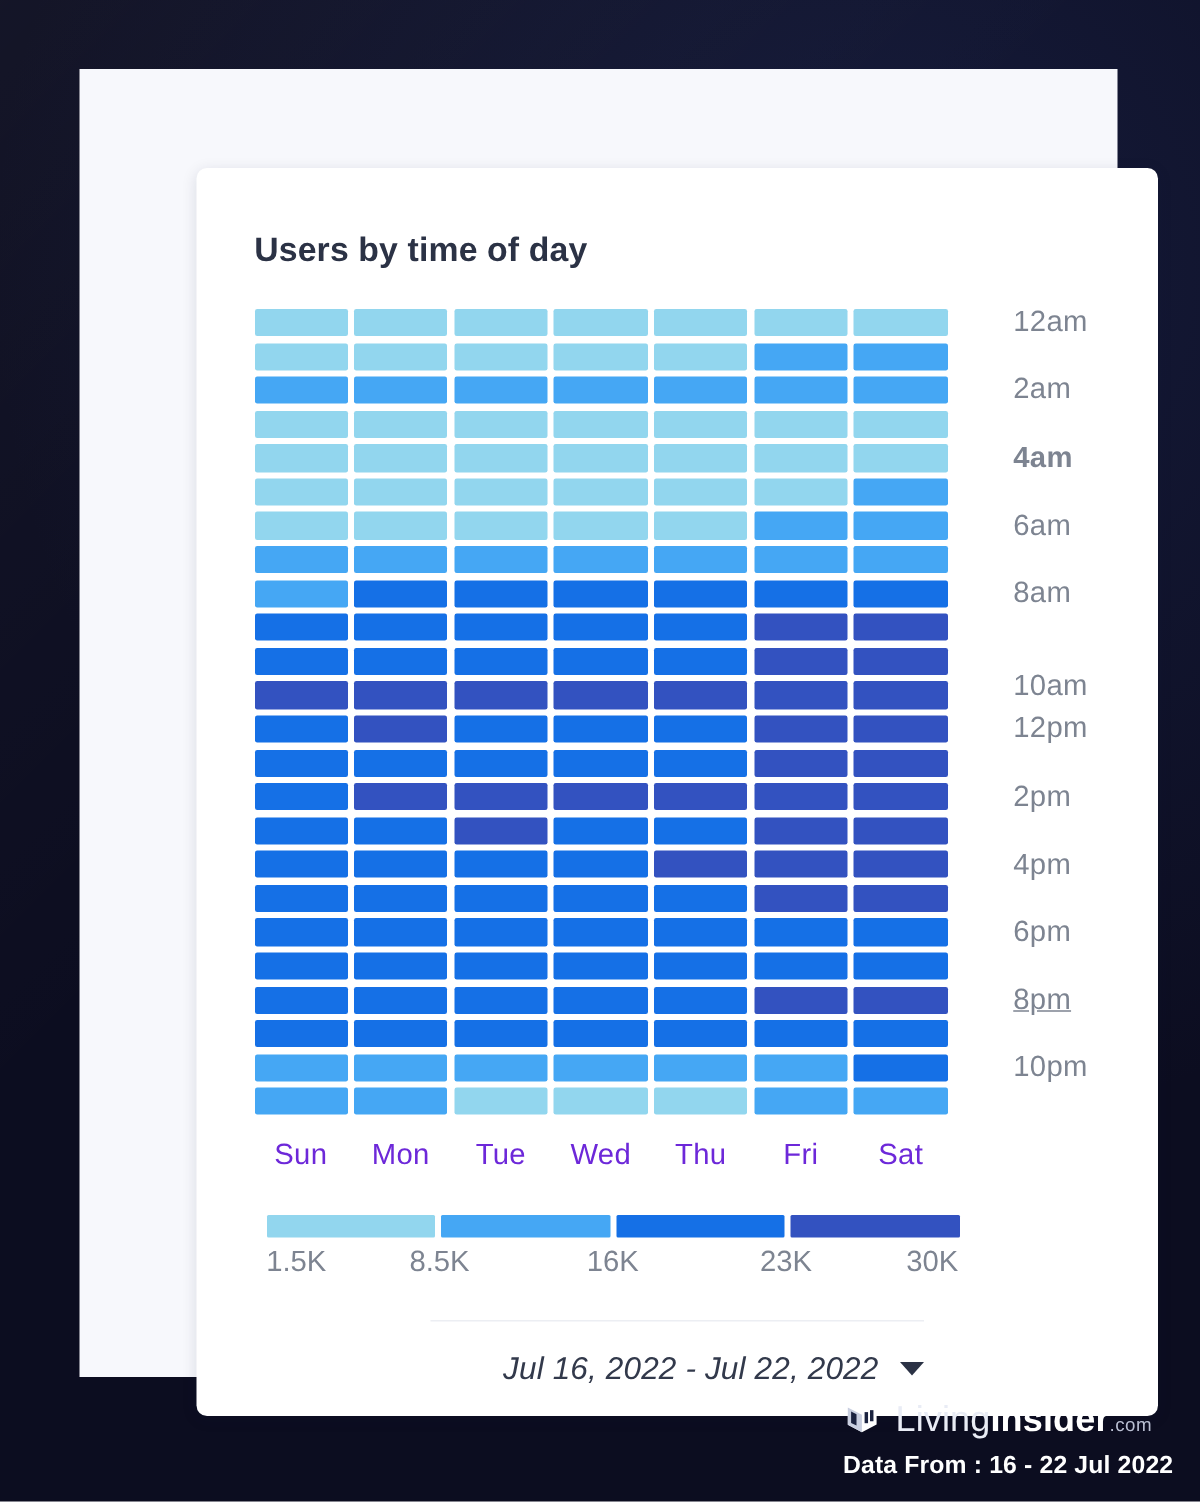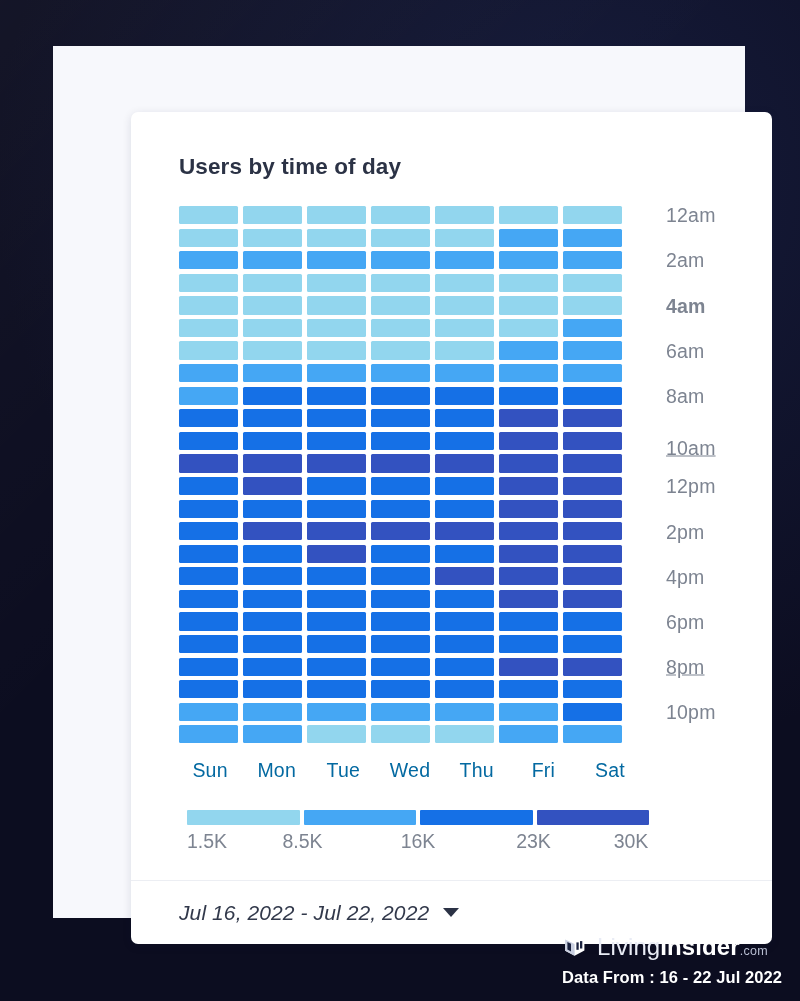--- a/index.html
+++ b/index.html
@@ -33,20 +33,21 @@
   
   .card {
     position:absolute;
     left:78px; top:66px;
     width:641px; height:832px;
     background:#ffffff;
     border-radius:7px;
     box-shadow:0 2px 10px rgba(20,25,60,0.12);
     display:flex;
     flex-direction:column;
+    align-items:center;
   }
 
   .card-body {
     flex:1 1 auto;
     padding:42px 0 0 0;
     position:relative;
   }
 
   .chart-title {
     font-size:22.5px;
@@ -111,21 +112,21 @@
   .x-axis {
     display:flex;
     width:462px;
     margin-top:11px;
     gap:4.6px;
   }
   .x-label {
     flex:1 1 0;
     text-align:center;
     font-size:19.5px;
-    color:#0369a1;
+    color:#6d28d9;
     letter-spacing:0.2px;
   }
 
   
   .legend {
     margin-top:28px;
     padding-left:56px;
     width:462px;
     box-sizing:content-box;
   }
@@ -449,21 +450,21 @@
                 <div class="cell lv2"></div>
                 <div class="cell lv2"></div>
               </div>
             </div>
           <div class="y-axis" id="y-axis" style="height: 542.4px;">
               <div class="y-label" style="top: 9.1px;">12am</div>
               <div class="y-label" style="top: 54.3px;">2am</div>
               <div class="y-label" style="top: 99.5px; font-weight: bold;">4am</div>
               <div class="y-label" style="top: 144.7px;">6am</div>
               <div class="y-label" style="top: 189.9px;">8am</div>
-              <div class="y-label" style="top: 242px; text-decoration: underline;">10am</div>
+              <div class="y-label" style="top: 252px;">10am</div>
               <div class="y-label" style="top: 280.3px;">12pm</div>
               <div class="y-label" style="top: 325.5px;">2pm</div>
               <div class="y-label" style="top: 370.7px;">4pm</div>
               <div class="y-label" style="top: 415.9px;">6pm</div>
               <div class="y-label" style="top: 461.1px; text-decoration: underline;">8pm</div>
               <div class="y-label" style="top: 506.3px;">10pm</div>
             </div>
         </div>
         <div class="x-axis" id="x-axis">
             <div class="x-label">Sun</div>

